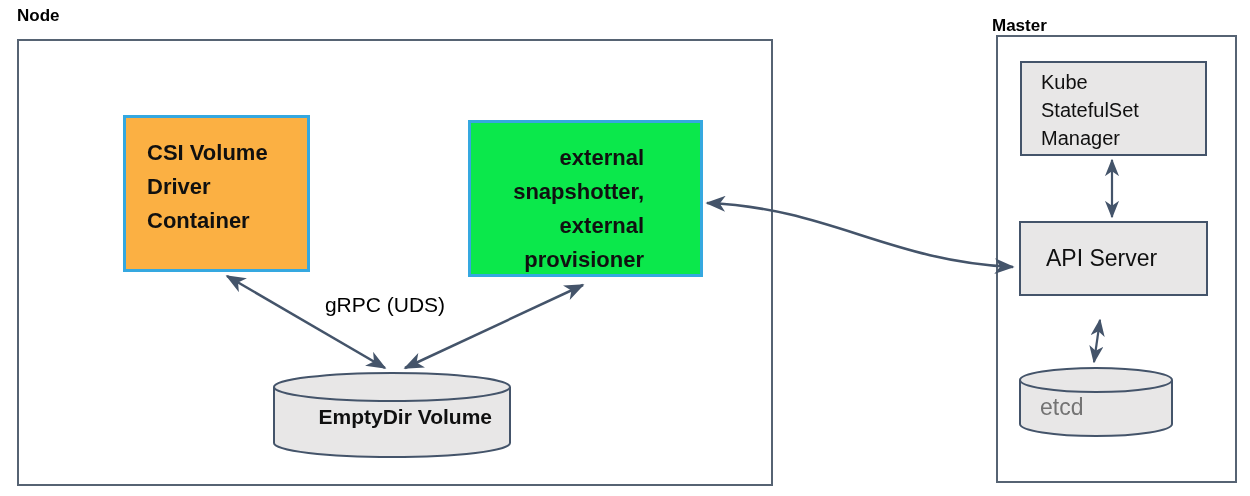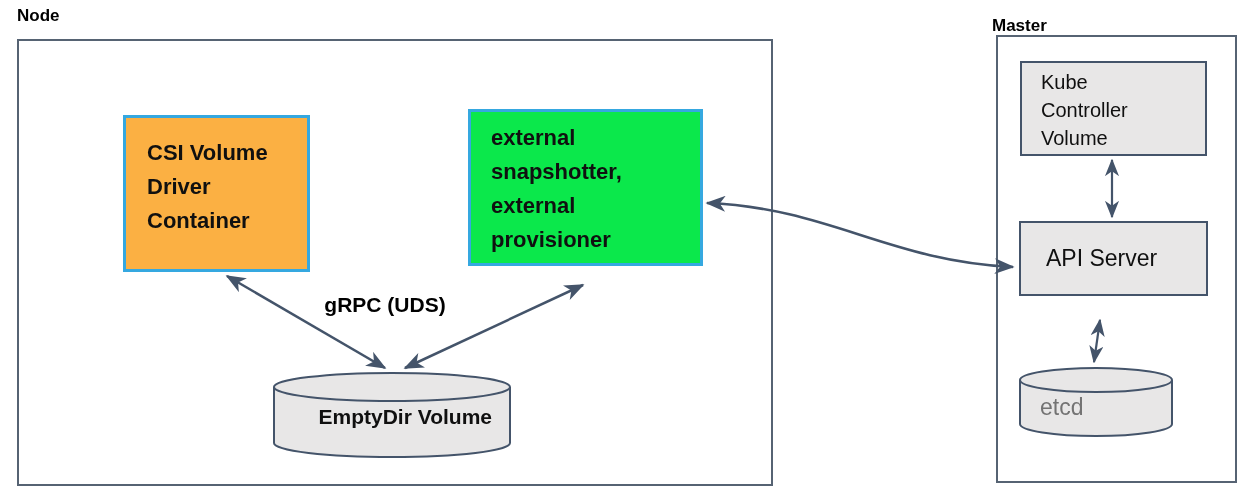--- a/index.html
+++ b/index.html
@@ -43,23 +43,24 @@
     color: #101010;
     z-index: 2;
     word-wrap: break-word;
   }
   .csi-box {
     left: 123px; top: 115px; width: 187px; height: 157px;
     background: #FBB043;
     padding: 18px 36px 16px 21px;
   }
   .sidecar-box {
-    left: 468px; top: 109px; width: 235px; height: 157px;
+    left: 468px; top: 120px; width: 235px; height: 157px;
     background: #0BE84B;
-    padding: 9px 56px 0 20px;
+    padding: 18px 56px 0 20px;
+    text-align: right;
   }
   .grey-box {
     box-sizing: border-box;
     border: 2px solid #44546A;
     background: #E8E7E7;
     color: #101010;
     z-index: 2;
   }
   .kcm-box {
     left: 1020px; top: 61px; width: 187px; height: 95px;
@@ -71,21 +72,21 @@
     left: 1019px; top: 221px; width: 189px; height: 75px;
     display: flex;
     align-items: center;
     padding-left: 25px;
     font-size: 23px;
   }
   .grpc-label {
     left: 295px; top: 293px; width: 180px;
     text-align: center;
     font-size: 21px;
-    font-weight: bold;
+    font-weight: normal;
     color: #000000;
     z-index: 4;
   }
   .emptydir-label {
     left: 292px; top: 405px; width: 200px;
     text-align: right;
     font-size: 21px;
     font-weight: 600;
     color: #101010;
     z-index: 4;
@@ -115,21 +116,21 @@
 
   <div class="abs container-box sidecar-box">external snapshotter, external provisioner</div>
 
   <div class="abs grpc-label">gRPC (UDS)</div>
 
   <div class="abs emptydir-label">EmptyDir Volume</div>
 
   <div class="abs frame-label" style="left:992px; top:16px;">Master</div>
   <div class="abs frame-box" style="left:996px; top:35px; width:241px; height:448px;"></div>
 
-  <div class="abs grey-box kcm-box">Kube Controller Volume</div>
+  <div class="abs grey-box kcm-box">Kube StatefulSet Manager</div>
 
   <div class="abs grey-box api-box">API Server</div>
 
   <div class="abs etcd-label">etcd</div>
 
   <svg class="overlay" width="1250" height="496" viewBox="0 0 1250 496">
     <defs>
       <marker id="ah" viewBox="0 0 10 8" refX="9.2" refY="4" markerWidth="8" markerHeight="6.4" orient="auto-start-reverse">
         <path d="M0,0 L10,4 L0,8 L2.8,4 Z" fill="#44546A"></path>
       </marker>

